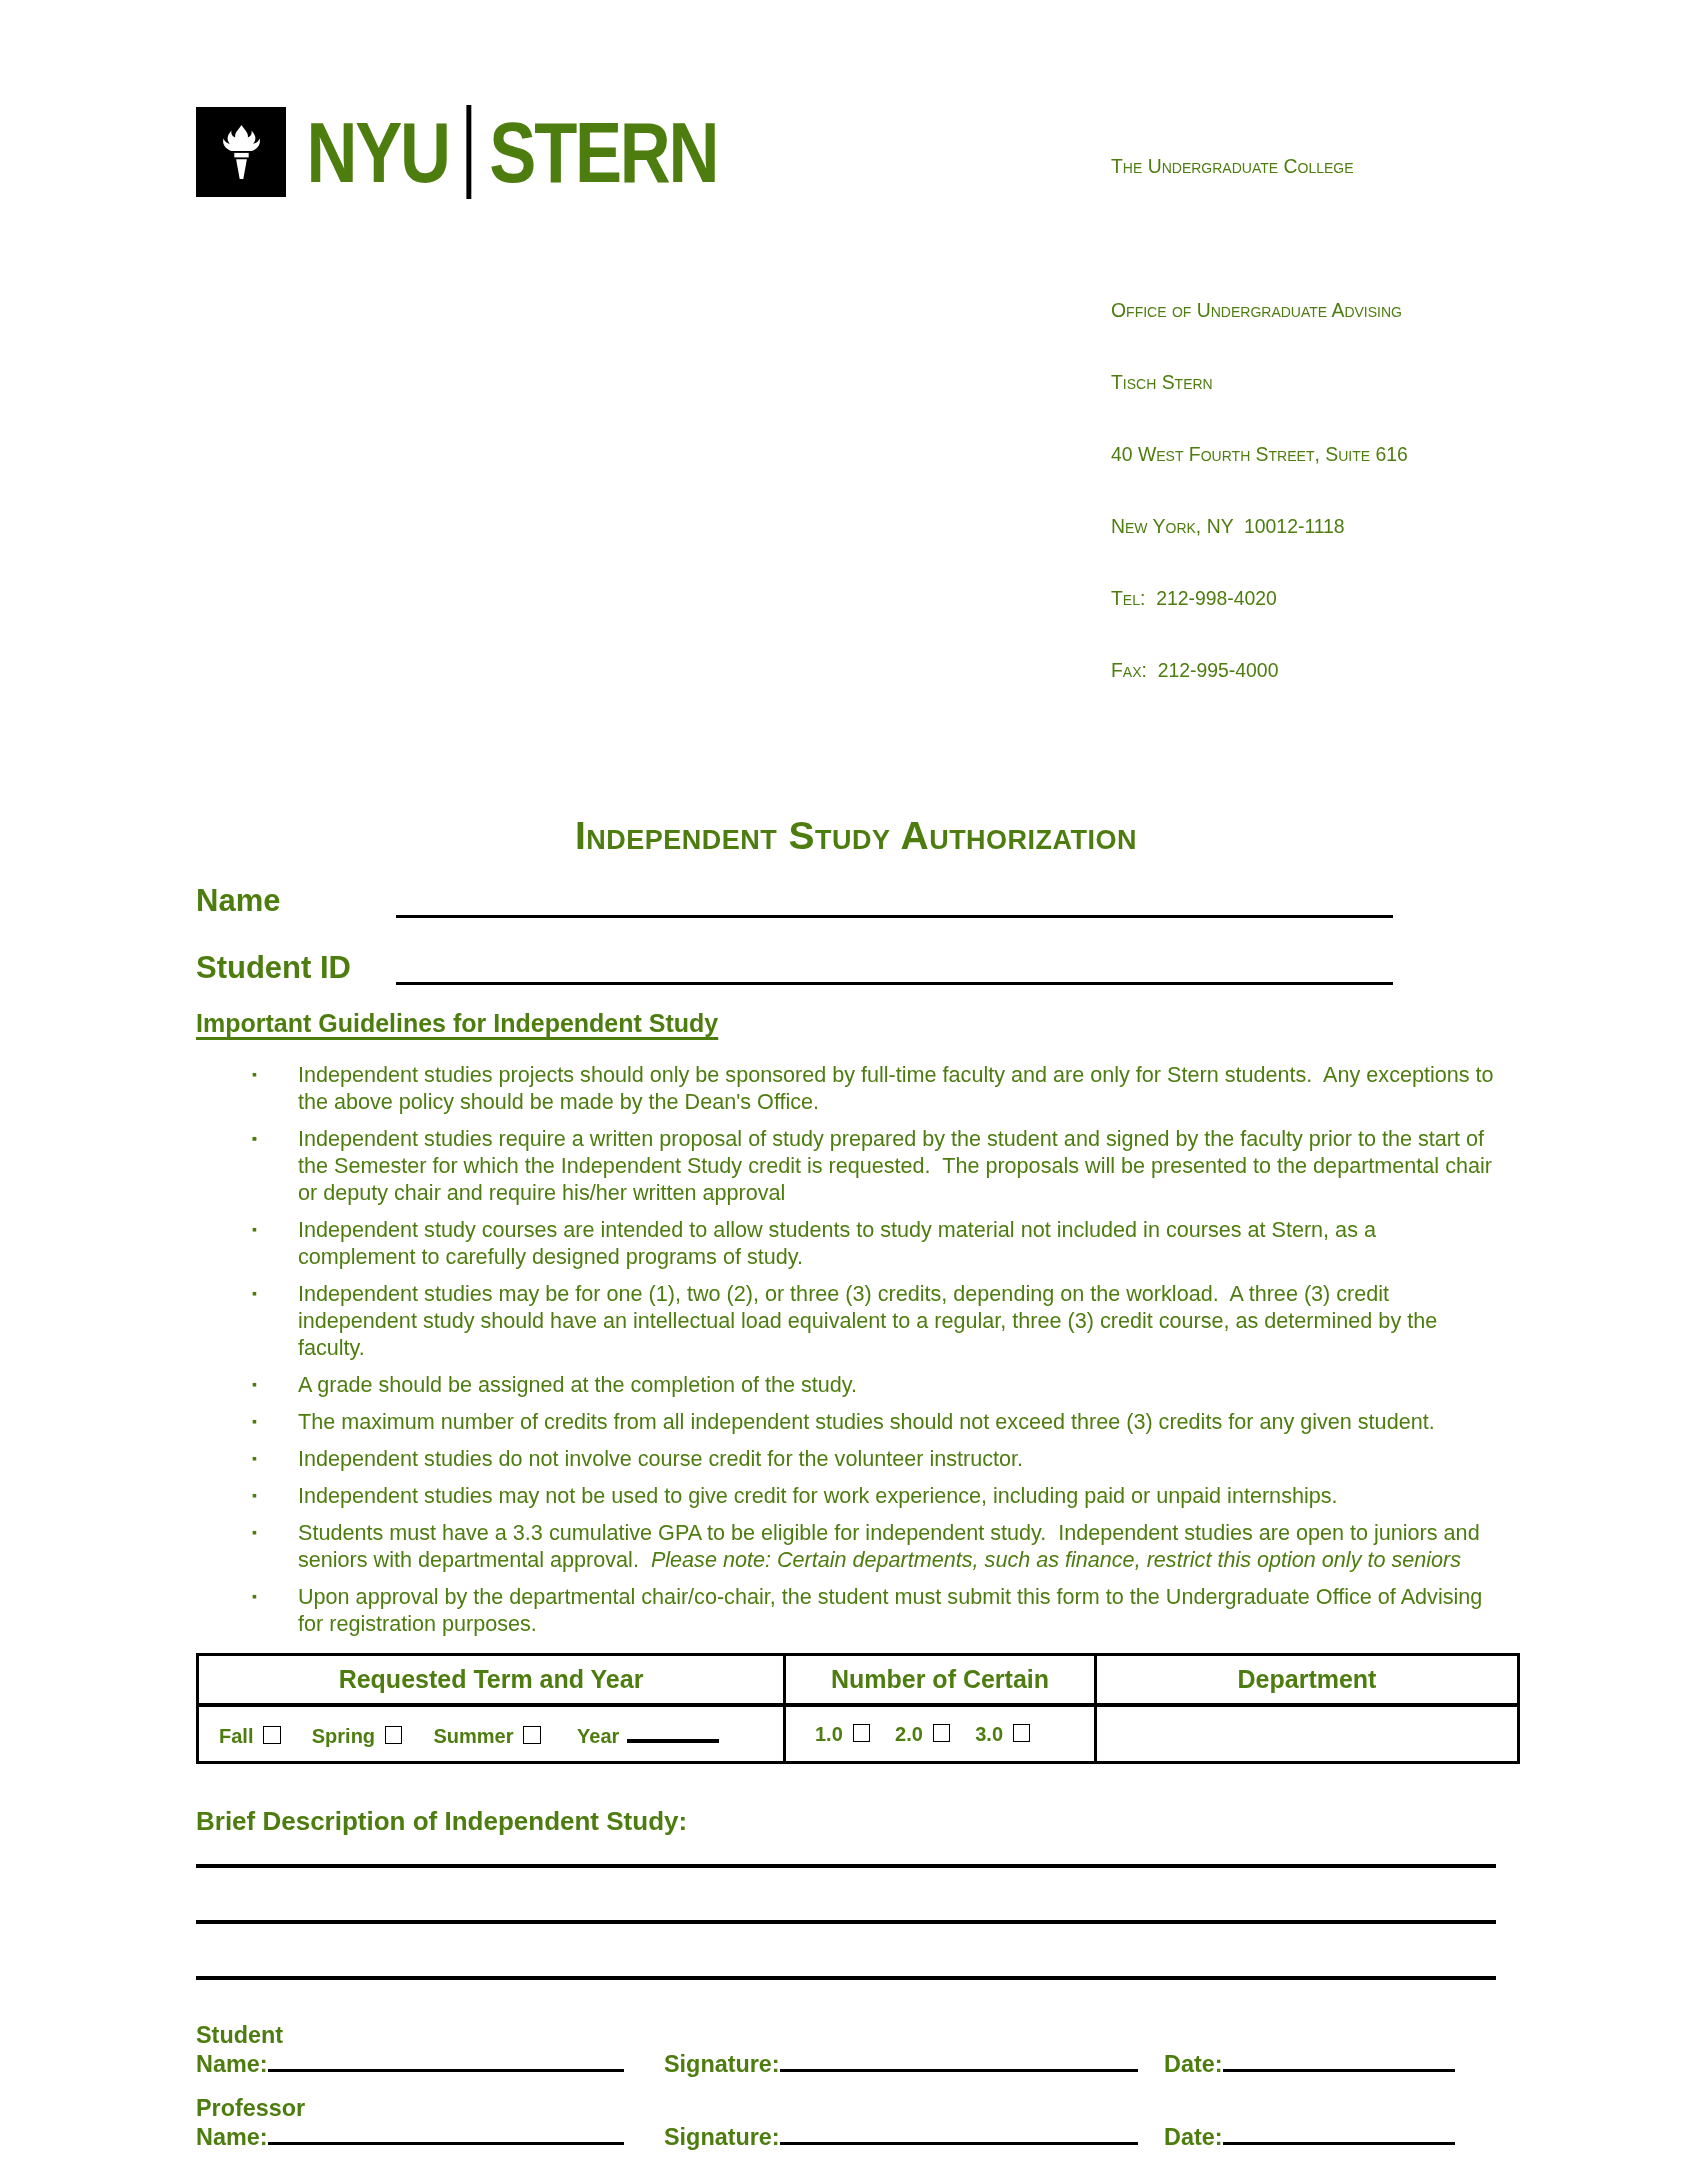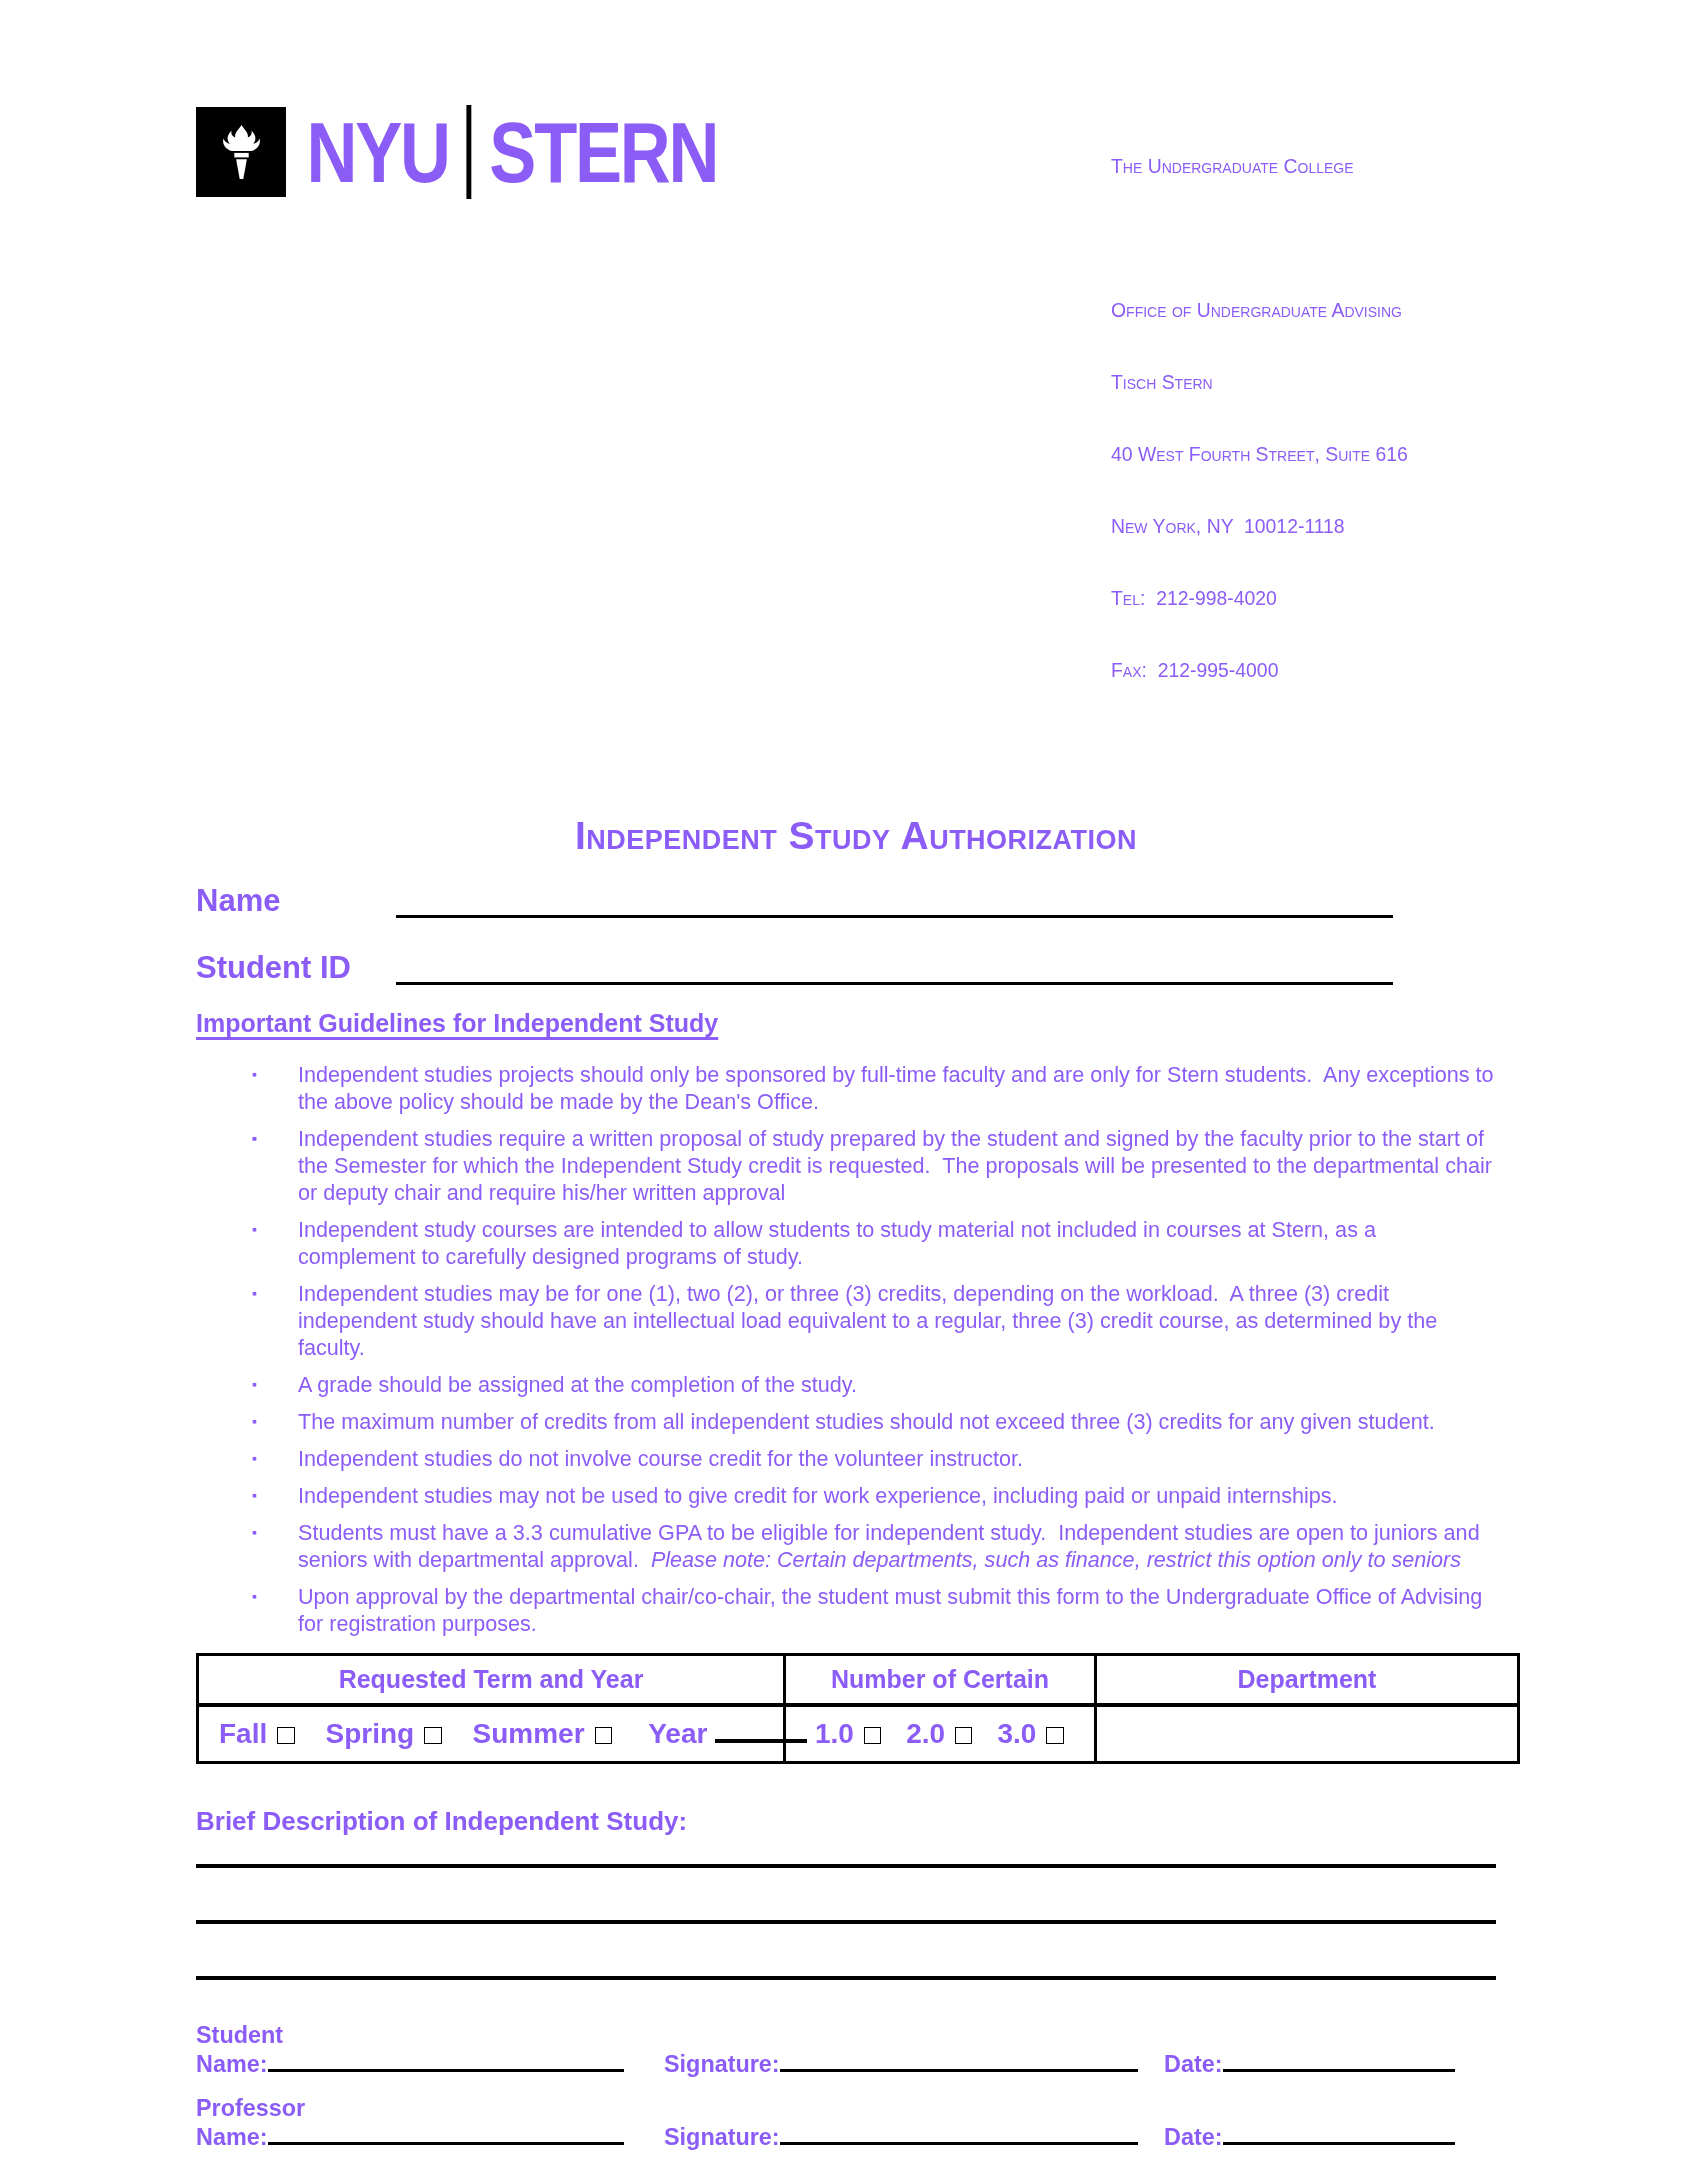--- a/index.html
+++ b/index.html
@@ -3,21 +3,21 @@
 <meta charset="utf-8">
 <style>
   html, body { margin: 0; padding: 0; background: #ffffff; }
   .page {
     position: relative;
     width: 1683px;
     height: 2178px;
     box-sizing: border-box;
     padding: 101px 167px 36px 196px;
     background: #ffffff;
-    color: #8b5cf6;
+    color: #4d7c0f;
     font-family: "Liberation Sans", "DejaVu Sans", sans-serif;
     overflow: hidden;
   }
 
   
   .header { display: flex; align-items: flex-start; }
   .logo { display: flex; height: 101px; align-items: center; flex: none; }
   .torch-box {
     width: 90px; height: 90px; background: #000; flex: none;
     display: flex; align-items: center; justify-content: center;
@@ -68,21 +68,21 @@
   .gtext { white-space: pre-wrap; }
   .gnote { font-style: italic; white-space: pre-wrap; }
 
   
   table.term-table { border-collapse: collapse; margin-top: 16px; width: 1320px; table-layout: fixed; }
   table.term-table th, table.term-table td { border: 3.6px solid #000; }
   table.term-table th {
     height: 45px; font-size: 25px; font-weight: bold; text-align: center; vertical-align: middle;
     border-bottom-width: 4.5px;
   }
-  table.term-table td { height: 52px; vertical-align: middle; font-size: 28px; font-weight: bold; }
+  table.term-table td { height: 52px; vertical-align: middle; font-size: 20px; font-weight: bold; }
   col.c1 { width: 587px; } col.c2 { width: 311px; } col.c3 { width: 423px; }
   .term-cell { padding-left: 20px; white-space: nowrap; }
   .credits-cell { padding-left: 29px; white-space: nowrap; }
   .cb {
     display: inline-block; width: 15.3px; height: 15.3px; border: 1.8px solid #000;
     margin-left: 10px; vertical-align: -0.9px;
   }
   .cb.gap { margin-right: 31px; }
   .cb.gap-sm { margin-right: 25px; }
   .year-label { margin-left: 5.4px; }

